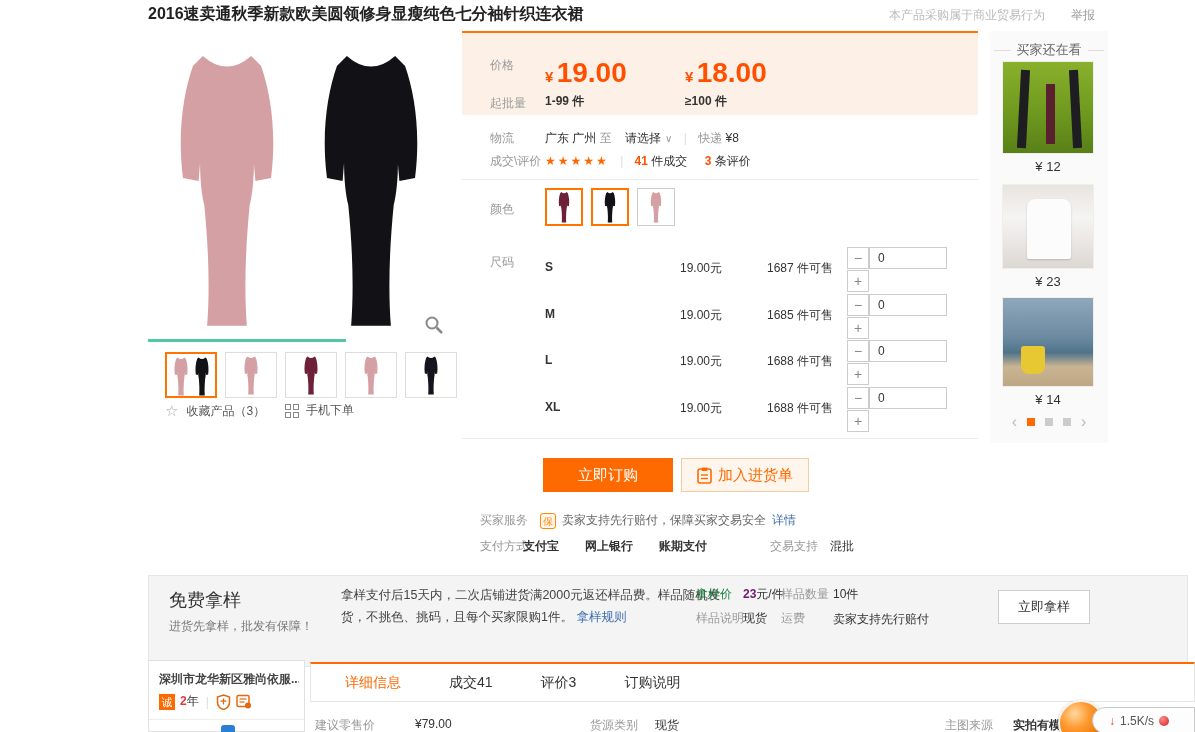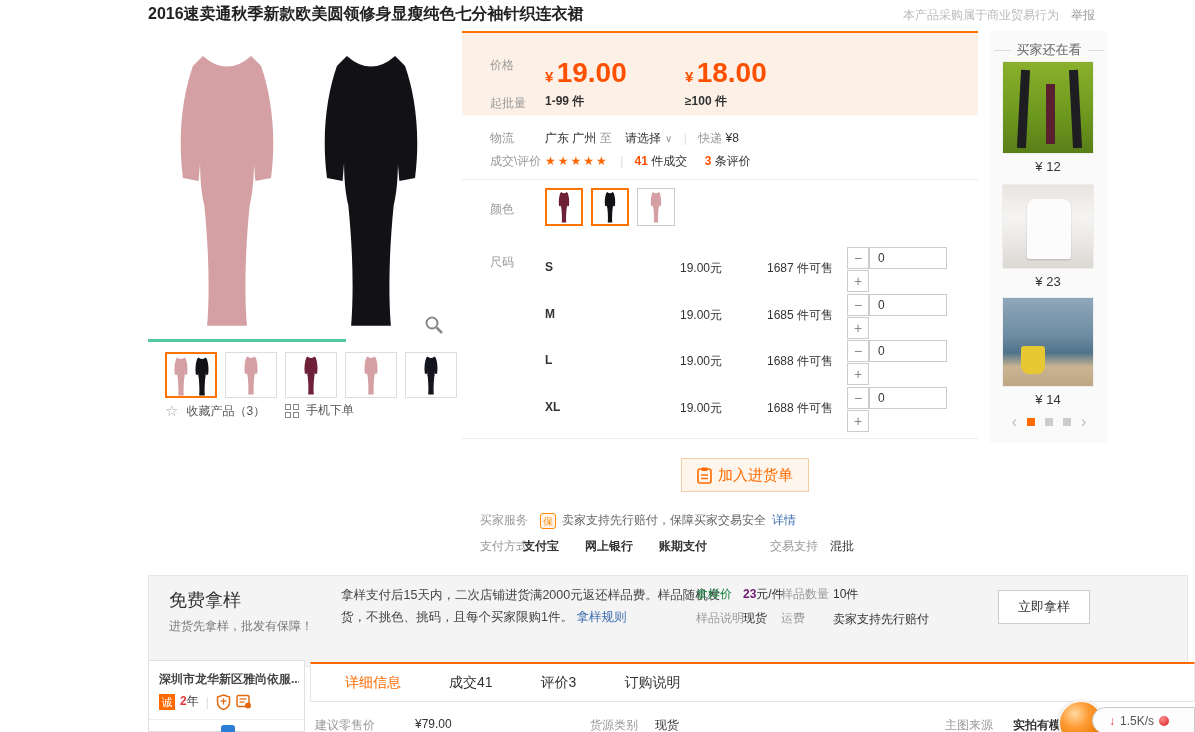--- a/index.html
+++ b/index.html
@@ -1,21 +1,21 @@
 <!DOCTYPE html>
 <html><head>
 <meta charset="utf-8">
 <style>
   * { margin:0; padding:0; box-sizing:border-box; }
   body { font-family:"Liberation Sans","DejaVu Sans",sans-serif; background:#fff; }
   #app { position:relative; width:1195px; height:732px; overflow:hidden; background:#fff; font-size:12px; color:#333; }
 
   
   .page-title { position:absolute; left:148px; top:4px; font-size:16px; font-weight:bold; color:#222; }
-  .top-right { position:absolute; top:7px; right:100px; display:flex; gap:12px; font-size:12px; }
+  .top-right { position:absolute; top:7px; right:100px; display:flex; gap:26px; font-size:12px; }
   .notice { color:#bbb; }
   .report { color:#999; cursor:pointer; }
 
   
   .main-image { position:absolute; left:148px; top:33px; width:300px; height:312px; background:#fff; }
   .main-image .dress-l { position:absolute; left:8px; top:6px; width:142px; height:298px; }
   .main-image .dress-r { position:absolute; left:152px; top:6px; width:142px; height:298px; }
   .teal-line { position:absolute; left:0; top:306px; width:198px; height:3px; background:#52c7a3; }
   .zoom-btn { position:absolute; right:4px; bottom:10px; width:20px; height:20px; }
   .thumbs { position:absolute; left:165px; top:352px; display:flex; gap:8px; }
@@ -328,20 +328,21 @@
     <span class="size-stock">1688 件可售</span>
     <span class="stepper">
       <button class="step-minus">−</button>
       <input class="qty-input" value="0" style="">
       <button class="step-plus">+</button>
     </span>
   </div>
 
   <div class="divider d2"></div>
 
+  <button class="btn-order">立即订购</button>
   <button class="btn-cart">
     <svg width="15" height="17" viewBox="0 0 15 17">
         <rect x="1" y="2" width="13" height="14" rx="2" fill="none" stroke="#ff6a00" stroke-width="1.6"></rect>
         <rect x="4.5" y="0.5" width="6" height="3.4" rx="1" fill="#ff6a00"></rect>
         <line x1="4" y1="8" x2="11" y2="8" stroke="#ff6a00" stroke-width="1.4"></line>
         <line x1="4" y1="11.5" x2="11" y2="11.5" stroke="#ff6a00" stroke-width="1.4"></line>
       </svg>
     <span>加入进货单</span>
   </button>
 

